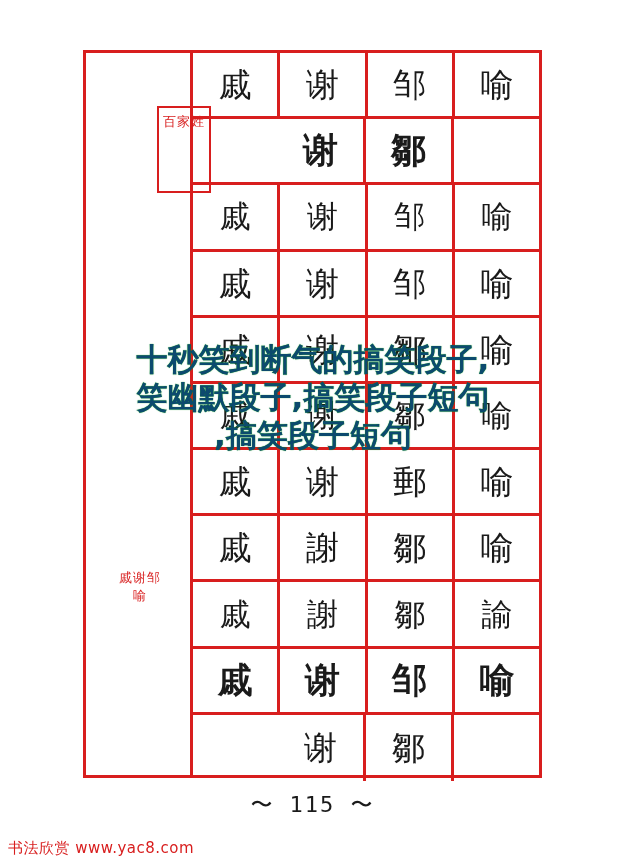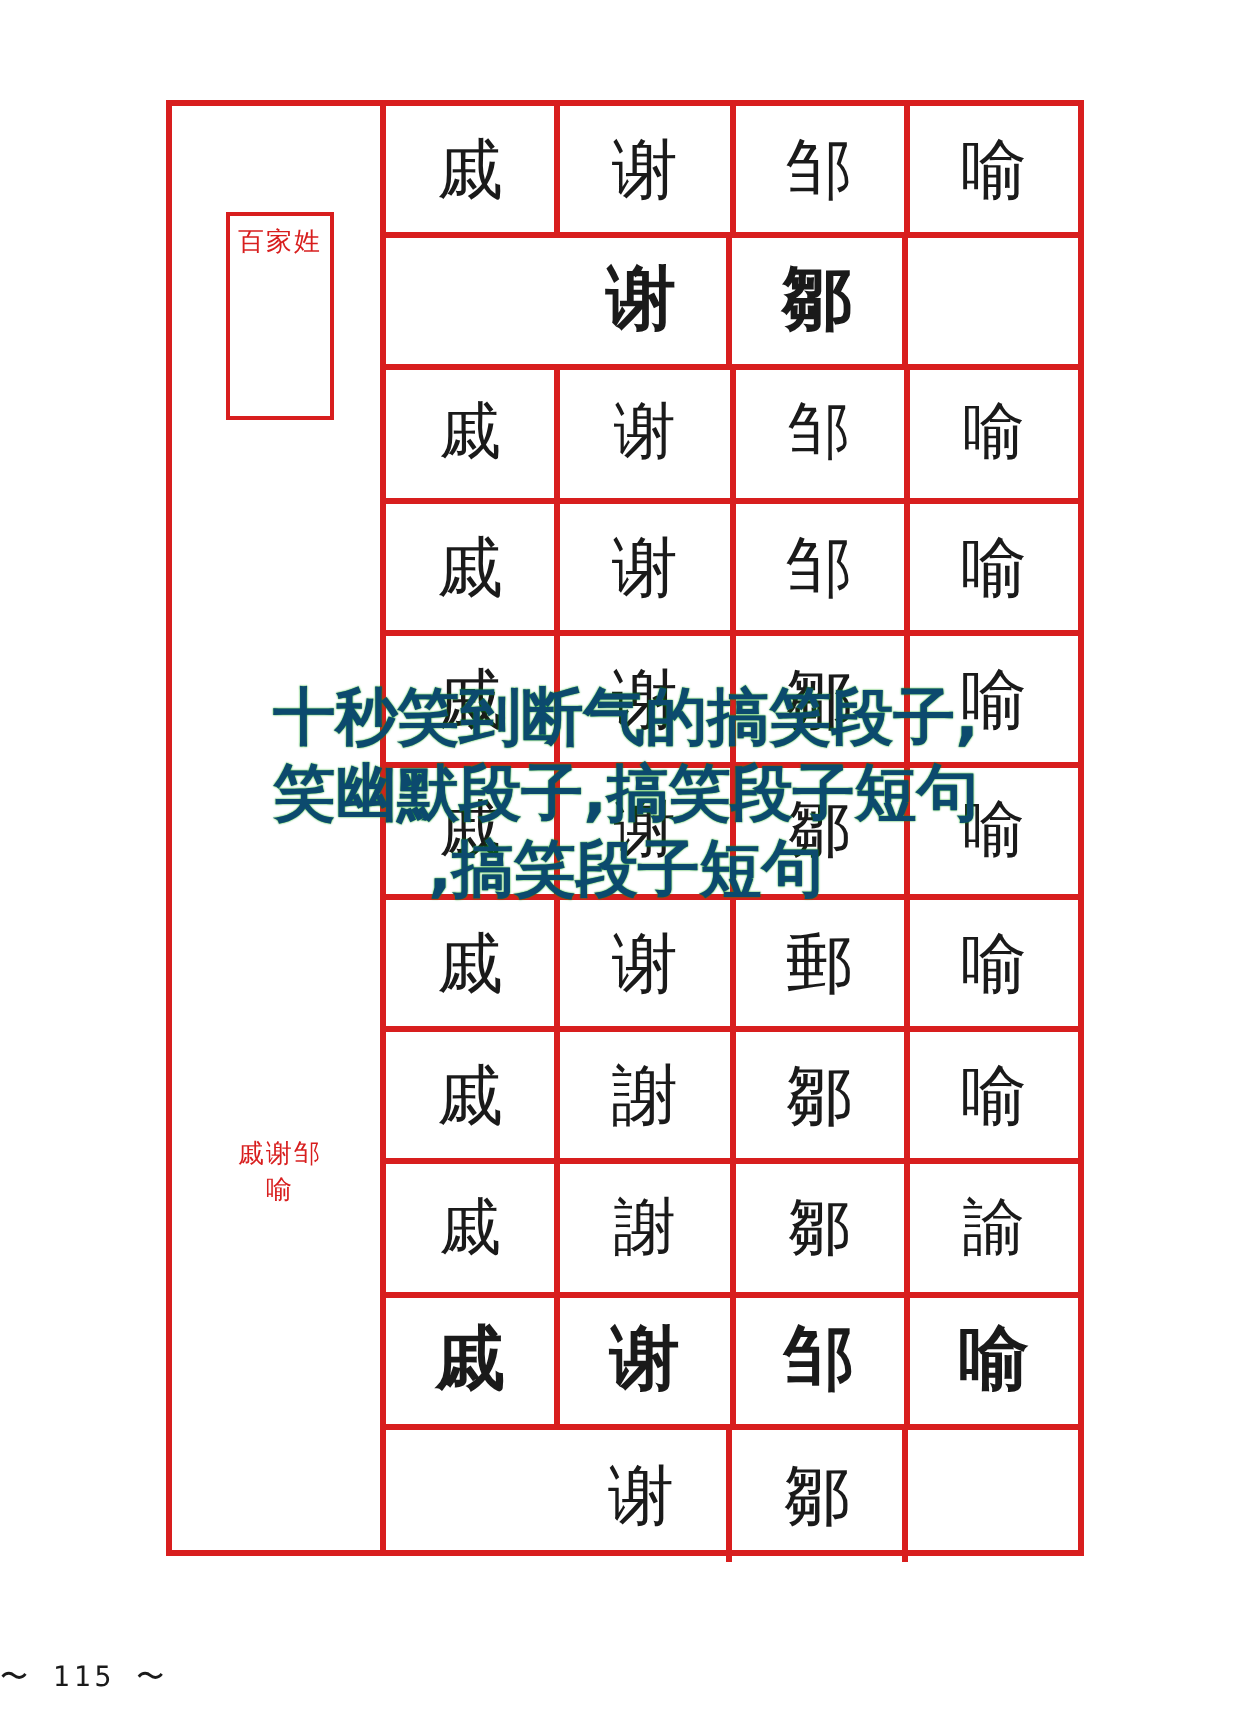--- a/index.html
+++ b/index.html
@@ -53,21 +53,21 @@
     border: 2px solid #d81e1e;
     box-sizing: border-box;
     color: #d81e1e;
     font-family: "DejaVu Sans", sans-serif;
     font-size: 13px;
     line-height: 18px;
     text-align: center;
     padding-top: 5px;
     letter-spacing: 1px;
   }
-  #label-top { top: 53px; height: 104px; }
+  #label-top { top: 53px; height: 87px; margin-left: 44px; }
   #label-bottom { top: 511px; height: 104px; border: none; }
 
   
   #char-area {
     position: absolute;
     left: 107px;
     top: 0;
     right: 0;
     bottom: 0;
   }
@@ -104,26 +104,25 @@
   }
   .glyph.thin { font-size: 31px; }
   .glyph.fat { font-size: 35px; font-weight: bold; }
 
   
   #page-number {
     position: absolute;
     left: 0;
     right: 0;
     top: 790px;
-    text-align: left;
+    text-align: center;
     font-family: "DejaVu Sans Mono", monospace;
-    font-size: 14px;
+    font-size: 22px;
     color: #1a1a1a;
     letter-spacing: 2px;
-    margin-top: 40px;
   }
 
   
   #watermark {
     position: absolute;
     left: 18px;
     top: 340px;
     width: 590px;
     text-align: center;
     font-family: "DejaVu Sans", sans-serif;
@@ -318,14 +317,15 @@
   </div>
 
   <div id="page-number">〜 115 〜</div>
 
   <div id="watermark">
     <div>十秒笑到断气的搞笑段子,</div>
     <div>笑幽默段子,搞笑段子短句</div>
     <div>,搞笑段子短句</div>
   </div>
 
+  <div id="footer-credit">书法欣赏 www.yac8.com</div>
 
 </div>
 
 </body></html>

